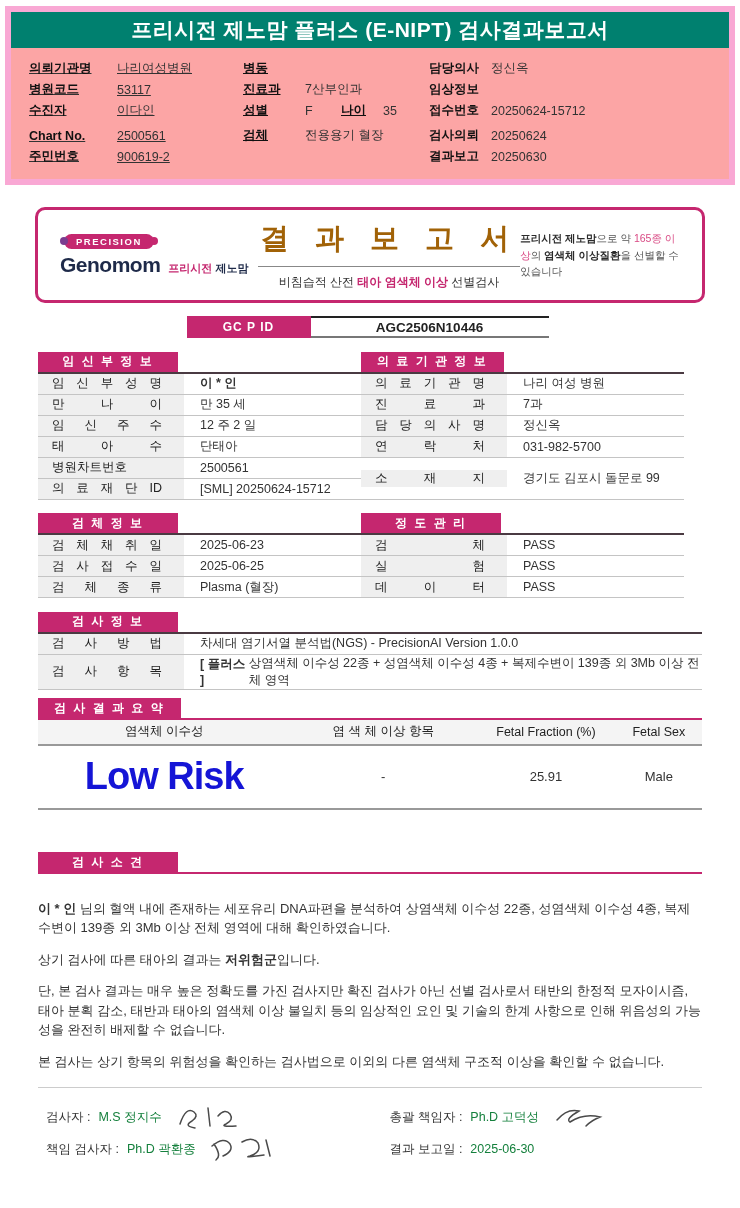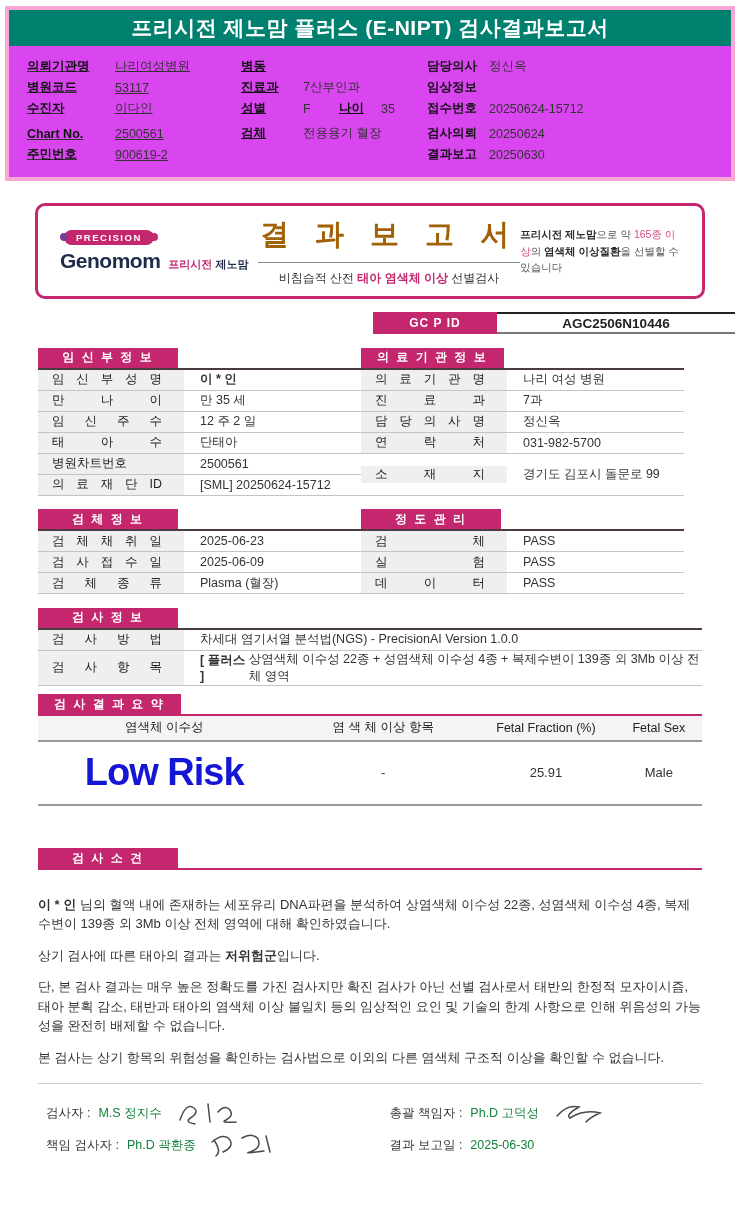--- a/index.html
+++ b/index.html
@@ -2,21 +2,21 @@
 <html><head>
 <meta charset="utf-8">
 <style>
   * { margin:0; padding:0; box-sizing:border-box; }
   html,body { width:740px; }
   body {
     height:1208px; background:#fff; overflow:hidden; position:relative;
     font-family:"Liberation Sans","DejaVu Sans",sans-serif; color:#333;
   }
   
-  .tophdr { margin:6px 5px 12px; border:4px solid #f9a8d4; background:#d946ef; }
+  .tophdr { margin:6px 5px 12px; border:6px solid #f9a8d4; background:#fca5a5; }
   .teal-bar { background:#00806F; height:36px; display:flex; align-items:center; justify-content:center; }
   .teal-bar span { color:#fff; font-size:21px; font-weight:bold; letter-spacing:0.5px; }
   .pinfo { display:flex; padding:10px 10px 12px 18px; font-size:12.5px; }
   .pcol { display:flex; flex-direction:column; }
   .pcol1 { width:214px;text-decoration:underline; } .pcol2 { width:186px; } .pcol3 { flex:1; }
   .prow { display:flex; align-items:center; height:21px; }
   .prow.gap { margin-top:4px; }
   .plabel { font-weight:bold; color:#111; flex-shrink:0; }
   .pcol1 .plabel { width:88px; }
   .pcol2 .plabel { width:62px; text-decoration:underline; }
@@ -41,21 +41,21 @@
   .brand-sub .d { color:#1E2A49; }
   .brand-center { flex:1; text-align:center; }
   .report-title { display:inline-block; font-size:29px; font-weight:800; color:#a16207;
                   letter-spacing:9px; border-bottom:1px solid #888; padding:0 2px 7px; white-space:nowrap; }
   .report-sub { margin-top:7px; font-size:12px; color:#333; }
   .report-sub .hl { color:#C5276F; font-weight:bold; }
   .brand-right { width:168px; font-size:10.5px; line-height:1.6; color:#555; }
   .brand-right b { color:#2b2b2b; }
   .brand-right .m { color:#D94A84; }
   
-  .gcpid { display:flex; justify-content:flex-end; margin:13px 5px 12px 0; height:22px; }
+  .gcpid { display:flex; justify-content:center; margin:13px 5px 12px 0; height:22px; }
   .gcpid-label { width:124px; background:#C5276F; color:#fff; display:flex; align-items:center;
                  justify-content:center; font-size:12px; font-weight:bold; letter-spacing:1px; }
   .gcpid-value { width:238px; border-top:2px solid #222; border-bottom:2px solid #777;
                  display:flex; align-items:center; justify-content:center;
                  font-size:13.5px; font-weight:bold; color:#222; }
   
   .section-tab { display:inline-flex; align-items:center; justify-content:center; background:#C5276F;
                  color:#fff; font-size:12px; font-weight:bold; letter-spacing:2px; height:20px;
                  padding:0 16px; min-width:140px; white-space:nowrap; }
   .tables-row { display:flex; margin:13px 38px 0; }
@@ -282,21 +282,21 @@
         <div class="trow">
           <div class="tlabel">
               <span class="jst">검 체 채 취 일</span>
             </div>
           <div class="tvalue">2025-06-23</div>
         </div>
         <div class="trow">
           <div class="tlabel">
               <span class="jst">검 사 접 수 일</span>
             </div>
-          <div class="tvalue">2025-06-09</div>
+          <div class="tvalue">2025-06-25</div>
         </div>
         <div class="trow">
           <div class="tlabel">
               <span class="jst">검 체 종 류</span>
             </div>
           <div class="tvalue">Plasma (혈장)</div>
         </div>
       </div>
     </div>
     <div class="tbl">

